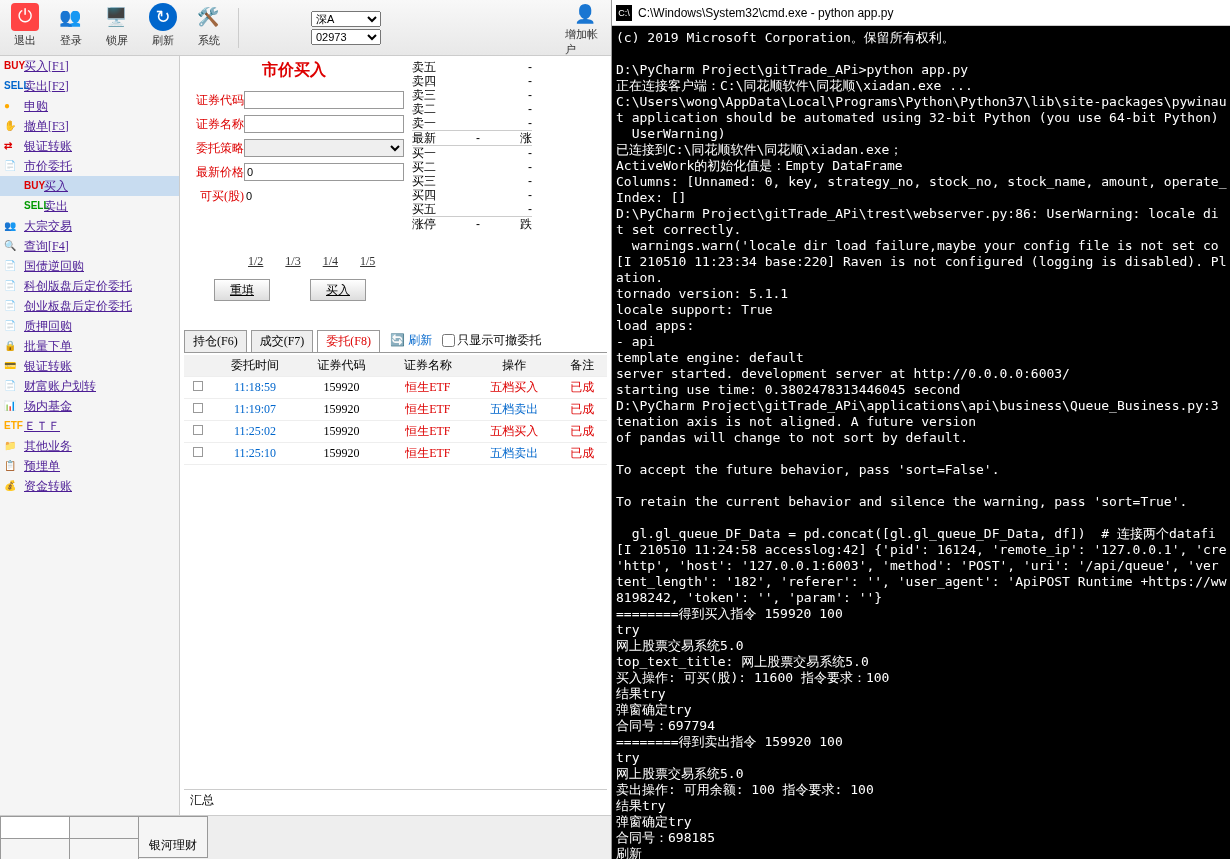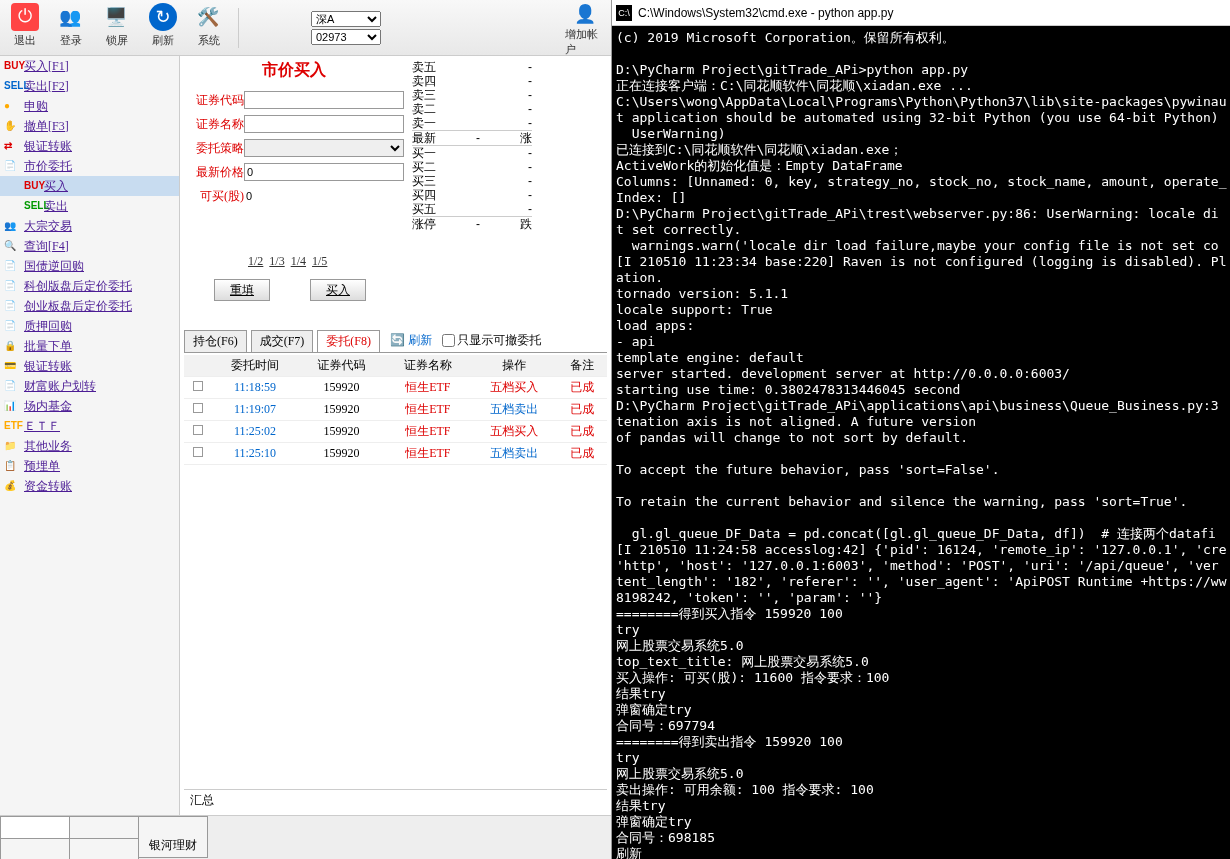--- a/index.html
+++ b/index.html
@@ -30,21 +30,21 @@
 .side-text a { color:#4c1d95; text-decoration:underline; font-family:SimSun; }
 
 
 .center { flex:1; display:flex; flex-direction:column; padding:4px; overflow:hidden; }
 .form-area { display:flex; gap:8px; }
 .form-left { width:220px; }
 .form-title { color:#d00; font-size:16px; font-weight:bold; text-align:center; margin-bottom:8px; font-family:SimSun; }
 .form-row { display:flex; align-items:center; height:22px; margin-bottom:2px; }
 .form-row label { width:60px; text-align:right; color:#d00; font-family:SimSun; }
 .form-row input,.form-row select { flex:1; height:18px; border:1px solid #999; font-size:11px; padding:0 2px; }
-.frac-row { display:flex; gap:6px; padding-left:64px; font-size:10px;margin-top:47px; }
+.frac-row { display:flex; gap:22px; padding-left:64px; font-size:10px;margin-top:47px; }
 .frac-row span { cursor:pointer; text-decoration:underline; font-family:Consolas; color:#333; }
 .btn-row { display:flex; gap:40px; padding-left:30px; margin-top:10px;text-decoration:underline; }
 .btn-row button { width:56px; height:22px; border:1px solid #999; background:linear-gradient(#fff,#ddd); cursor:pointer; }
 .quote-col { font-size:11px; line-height:14px; width:120px; font-family:SimSun; }
 .quote-col .qrow { display:flex; justify-content:space-between;text-align:right; }
 
 
 .tabbar { display:flex; align-items:center; border-bottom:1px solid #999; height:24px; margin-top:28px; gap:4px; }
 .tabbar .tab { padding:2px 8px; border:1px solid #999; border-bottom:none; background:#eee; cursor:pointer; font-family:SimSun; }
 .tabbar .tab.active { background:#fff; color:#d00; }

